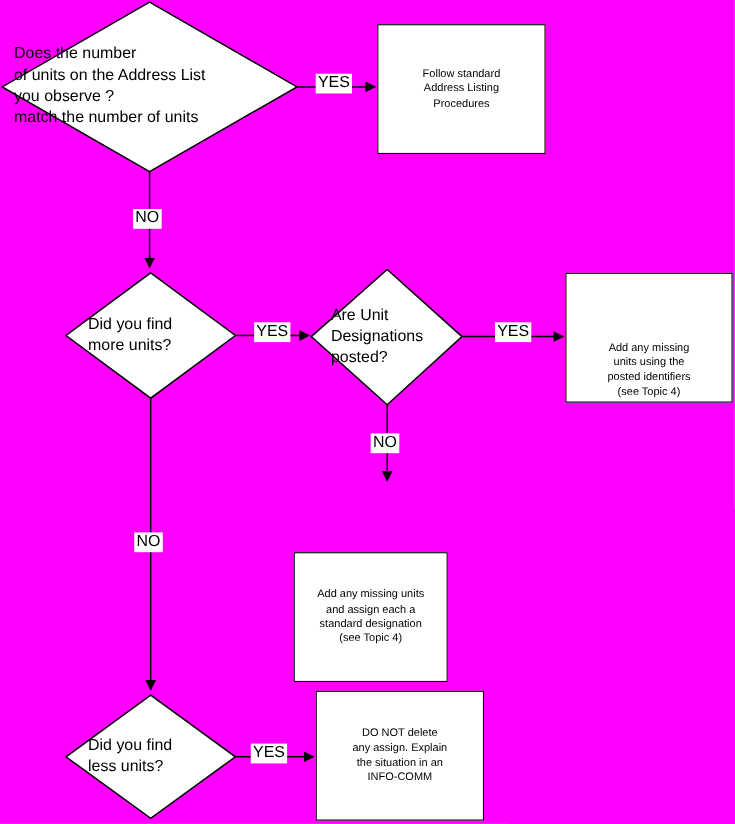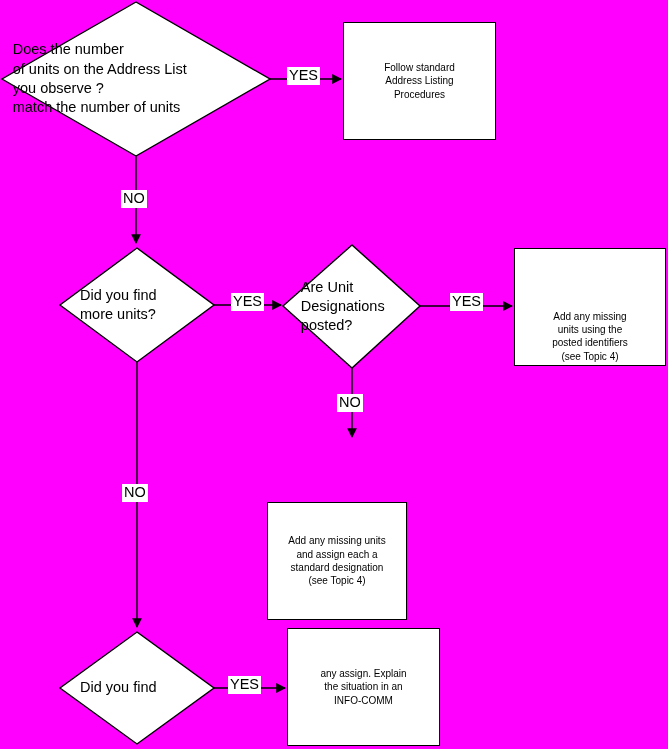--- a/index.html
+++ b/index.html
@@ -146,25 +146,27 @@
       <span class="txt-line">Add any missing units</span>
       <span class="txt-line">and assign each a</span>
       <span class="txt-line">standard designation</span>
       <span class="txt-line">(see Topic 4)</span>
     </div>
   </div>
 
   <div class="node decision" style="left:60px; top:632px; width:154px; height:112px;">
     <div class="dia-text">
       <span class="txt-line">Did you find</span>
+      <span class="txt-line">less units?</span>
     </div>
   </div>
 
   <div class="node process" style="left:287px; top:628px; width:153px; height:118px;">
     <div>
+      <span class="txt-line">DO NOT delete</span>
       <span class="txt-line">any assign.  Explain</span>
       <span class="txt-line">the situation in an</span>
       <span class="txt-line">INFO-COMM</span>
     </div>
   </div>
 
   <div class="edge-label" style="left:287px; top:67px;">YES</div>
 
   <div class="edge-label" style="left:121px; top:190px;">NO</div>
 

